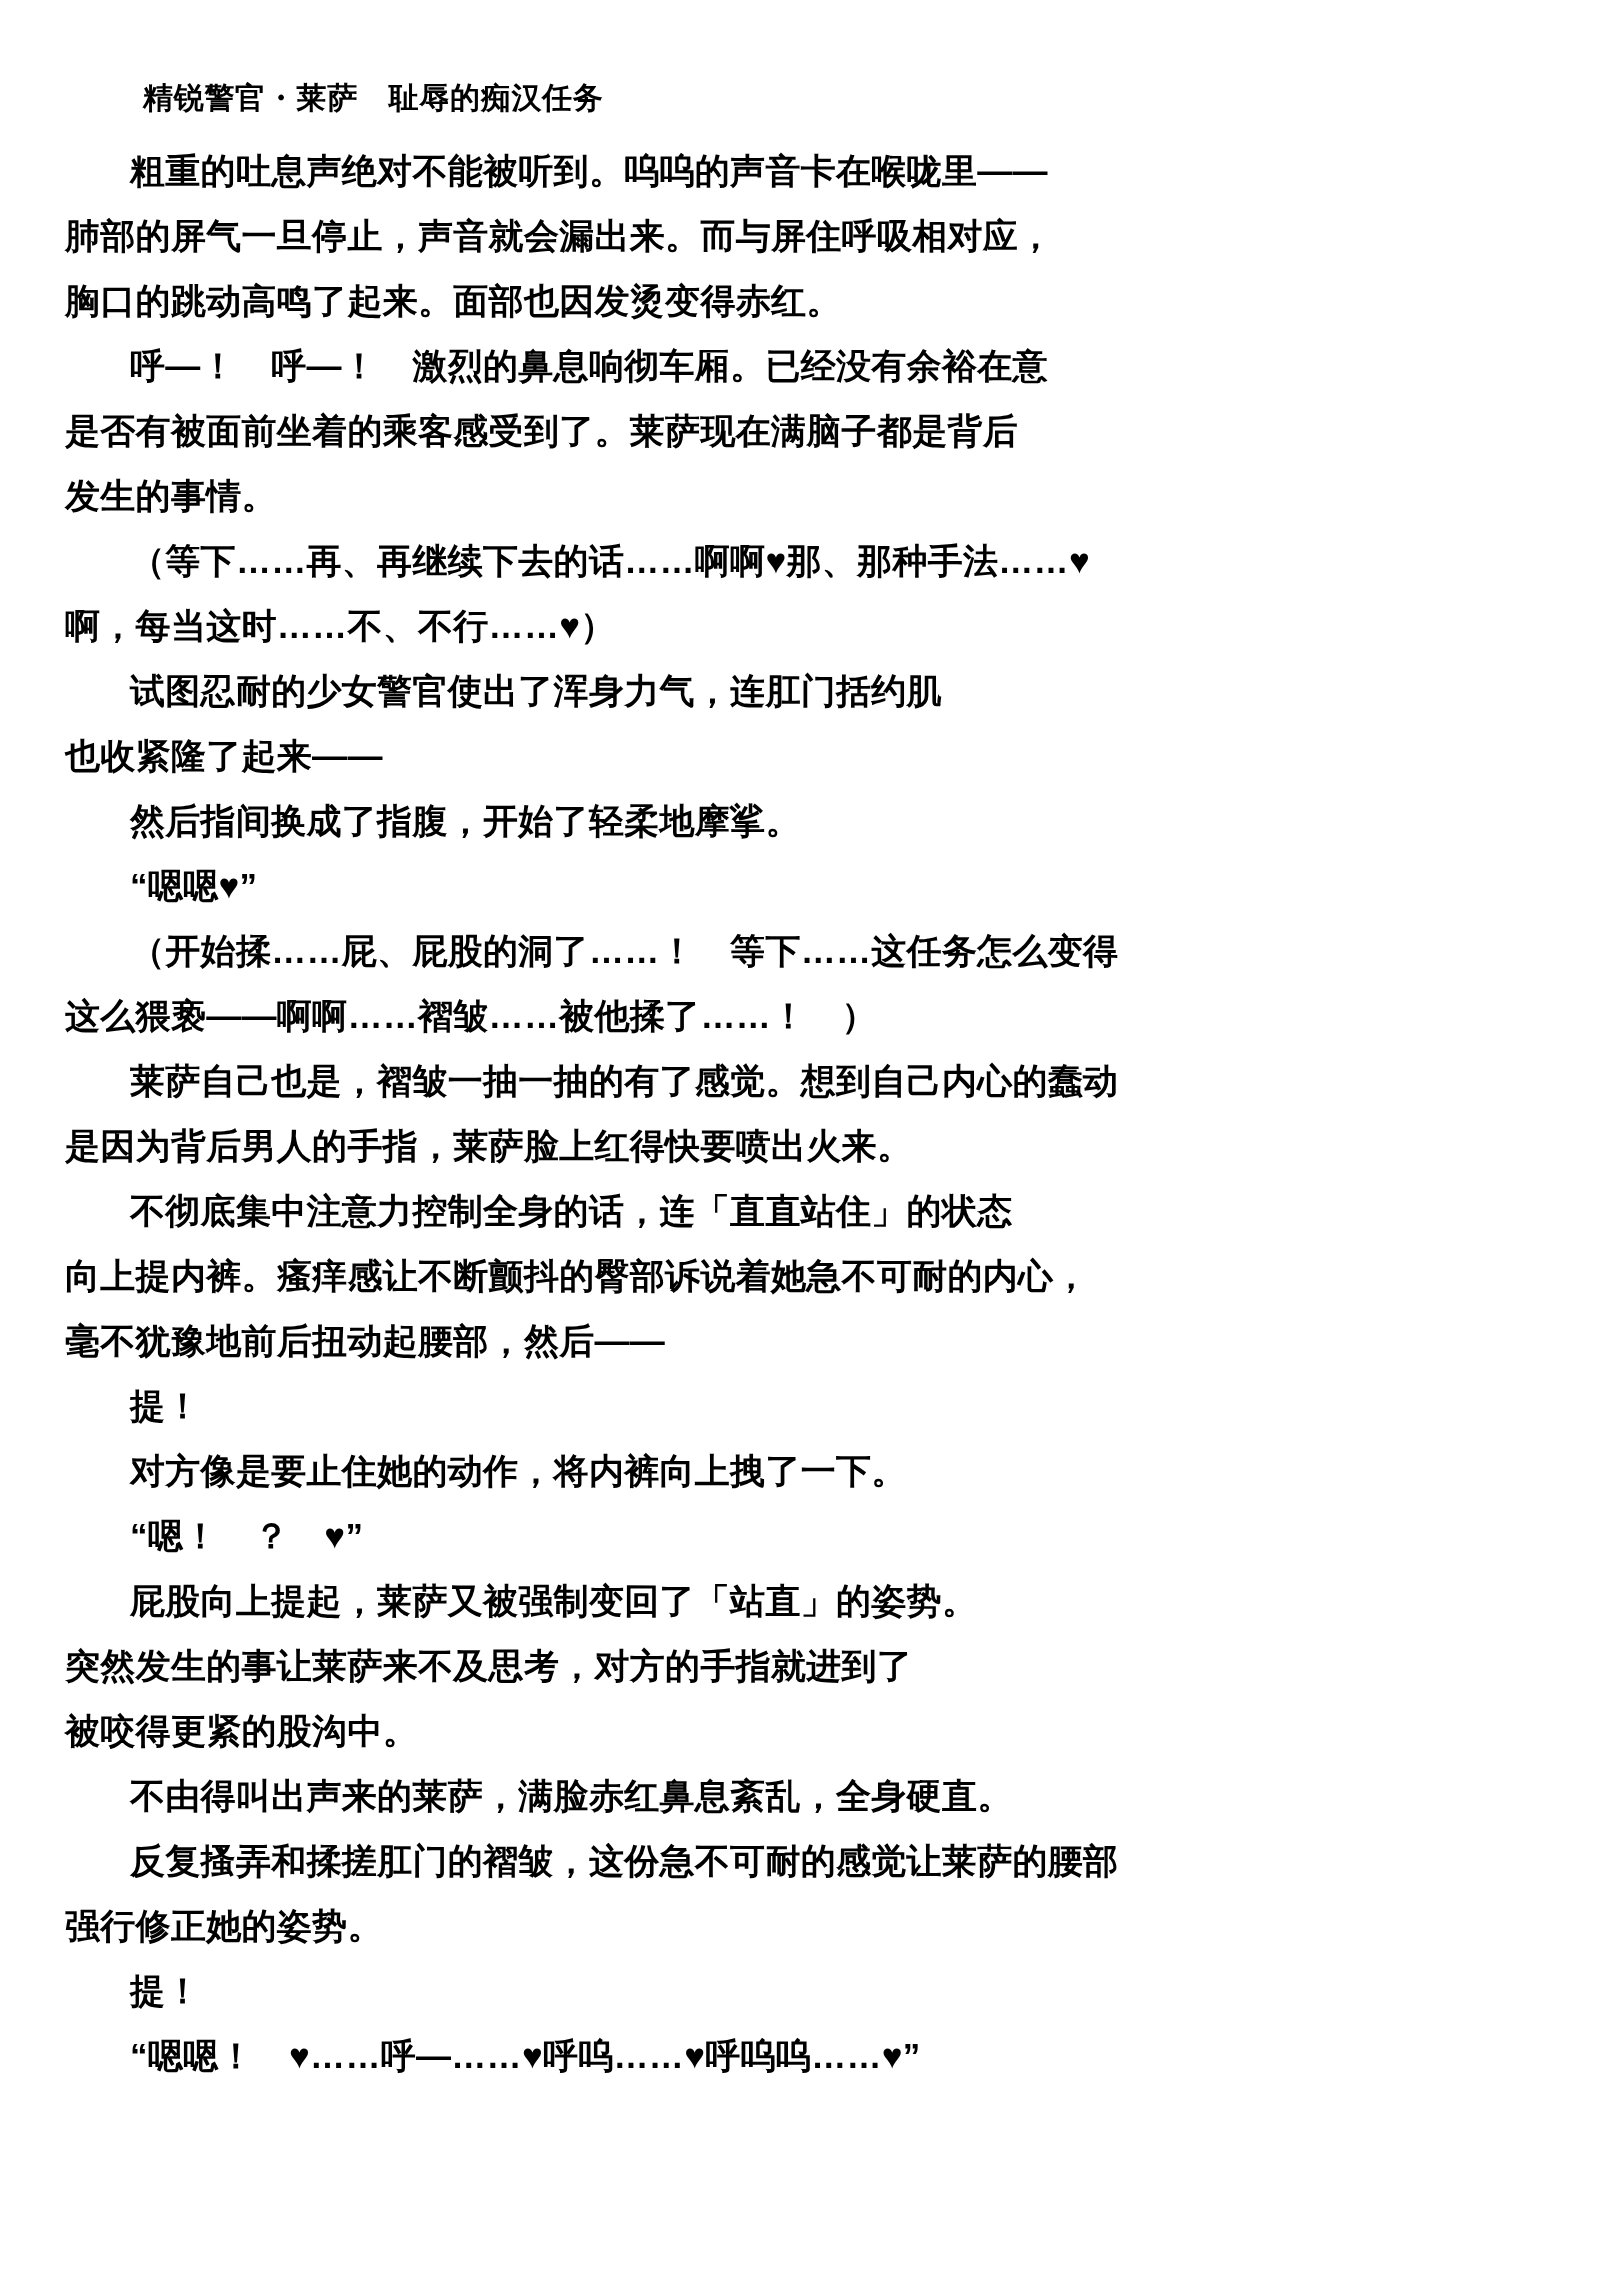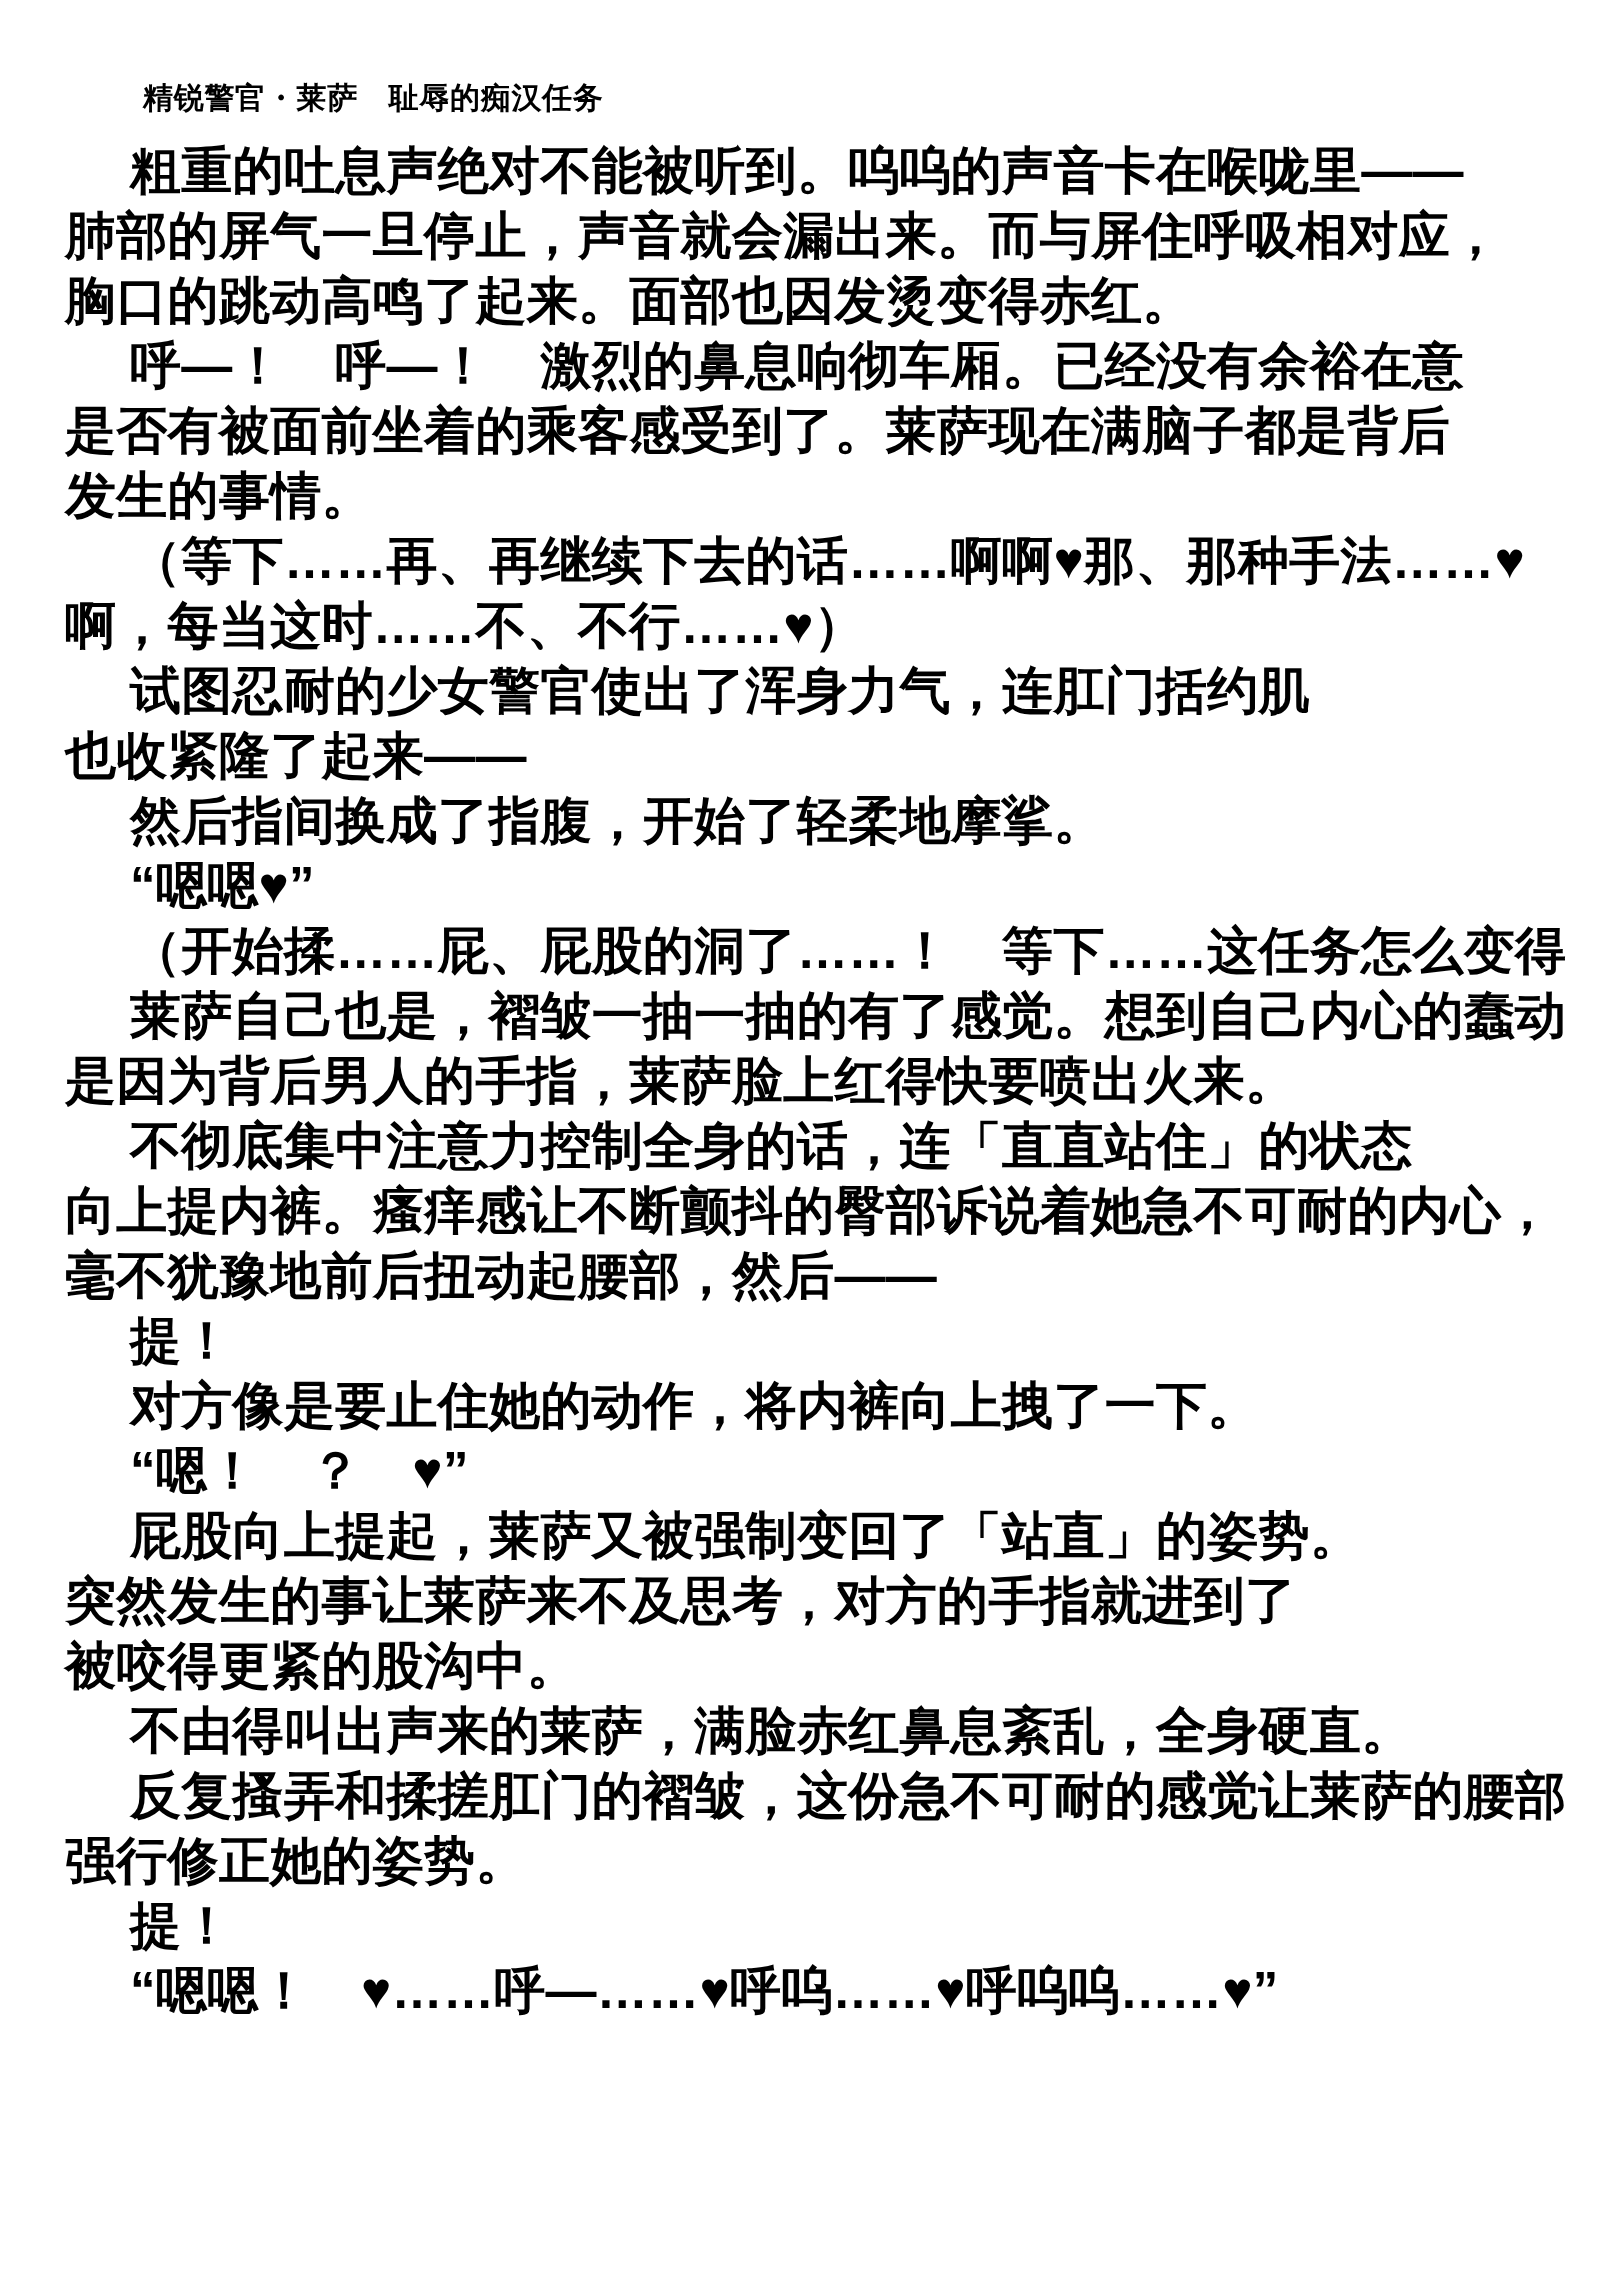--- a/index.html
+++ b/index.html
@@ -21,21 +21,21 @@
     font-weight: 600;
     letter-spacing: 0.7px;
     white-space: pre;
     color: #000000;
   }
   .body-text {
     position: absolute;
     left: 65px;
     top: 138px;
     width: 1549px;
-    font-size: 51px;
+    font-size: 35px;
     font-weight: 900;
     color: #000000;
   }
   .line {
     height: 65px;
     line-height: 65px;
     letter-spacing: 0.3px;
     white-space: pre;
   }
   .line.indent { padding-left: 65px; }
@@ -53,20 +53,21 @@
       <div class="line indent">呼—！　呼—！　激烈的鼻息响彻车厢。已经没有余裕在意</div>
       <div class="line">是否有被面前坐着的乘客感受到了。莱萨现在满脑子都是背后</div>
       <div class="line">发生的事情。</div>
       <div class="line indent">（等下……再、再继续下去的话……啊啊♥那、那种手法……♥</div>
       <div class="line">啊，每当这时……不、不行……♥）</div>
       <div class="line indent">试图忍耐的少女警官使出了浑身力气，连肛门括约肌</div>
       <div class="line">也收紧隆了起来——</div>
       <div class="line indent">然后指间换成了指腹，开始了轻柔地摩挲。</div>
       <div class="line indent">“嗯嗯♥”</div>
       <div class="line indent">（开始揉……屁、屁股的洞了……！　等下……这任务怎么变得</div>
+      <div class="line">这么猥亵——啊啊……褶皱……被他揉了……！　）</div>
       <div class="line indent">莱萨自己也是，褶皱一抽一抽的有了感觉。想到自己内心的蠢动</div>
       <div class="line">是因为背后男人的手指，莱萨脸上红得快要喷出火来。</div>
       <div class="line indent">不彻底集中注意力控制全身的话，连「直直站住」的状态</div>
       <div class="line">向上提内裤。瘙痒感让不断颤抖的臀部诉说着她急不可耐的内心，</div>
       <div class="line">毫不犹豫地前后扭动起腰部，然后——</div>
       <div class="line indent">提！</div>
       <div class="line indent">对方像是要止住她的动作，将内裤向上拽了一下。</div>
       <div class="line indent">“嗯！　？　♥”</div>
       <div class="line indent">屁股向上提起，莱萨又被强制变回了「站直」的姿势。</div>
       <div class="line">突然发生的事让莱萨来不及思考，对方的手指就进到了</div>

